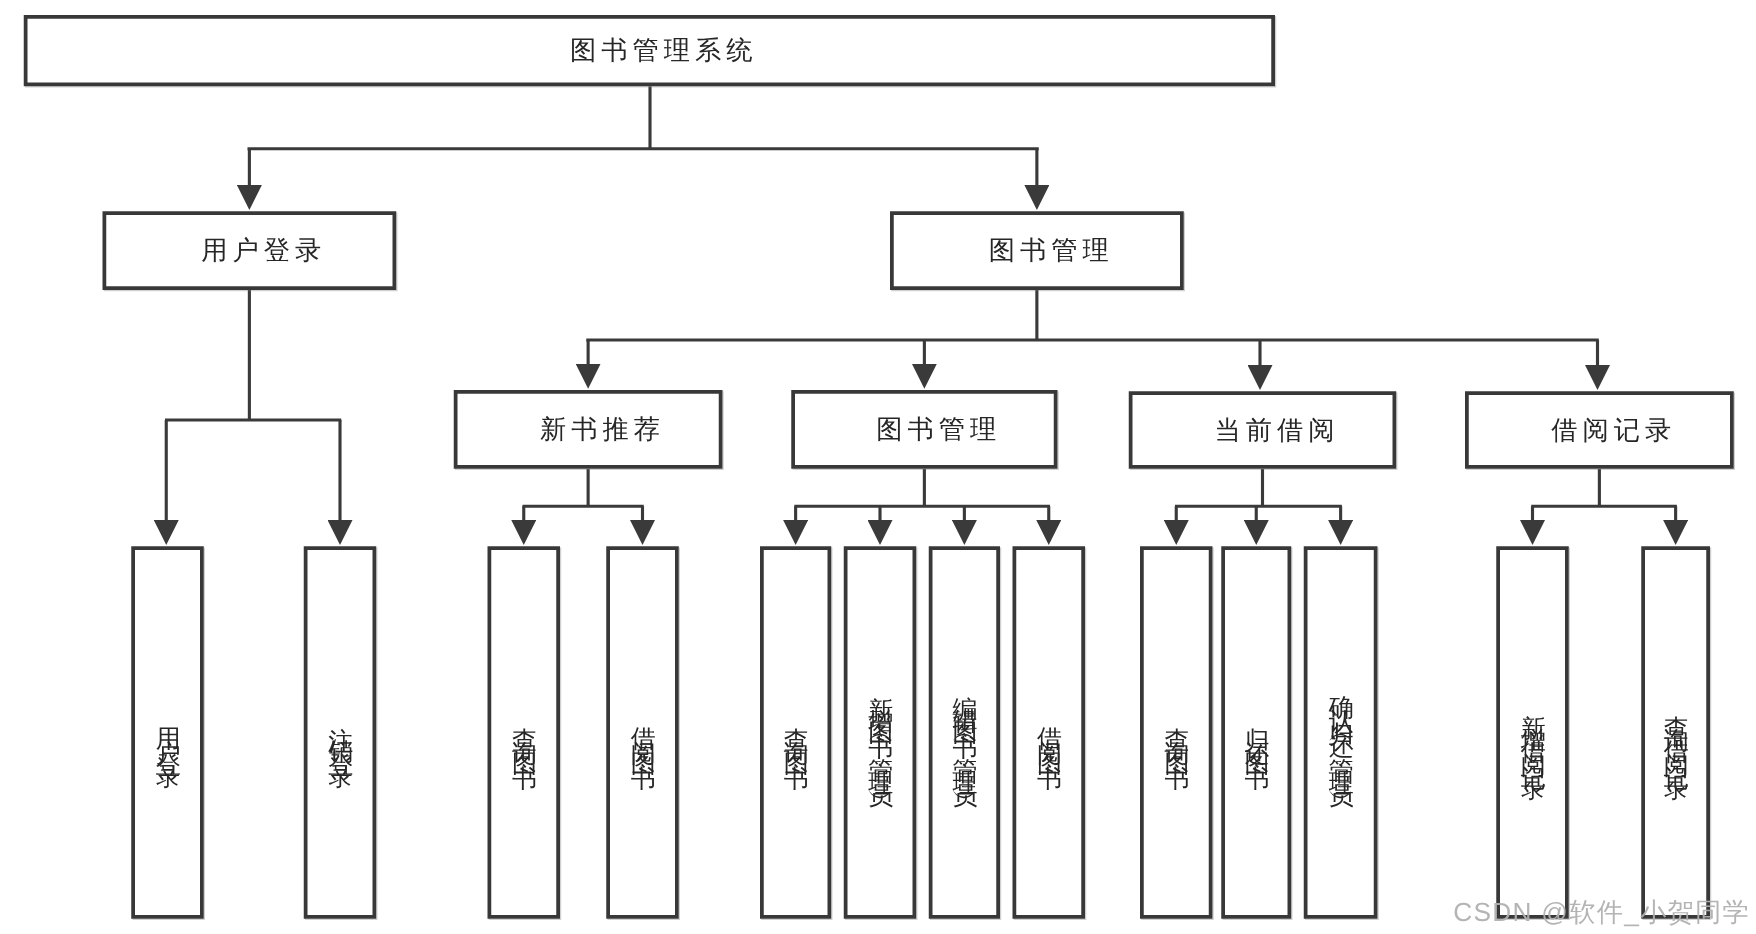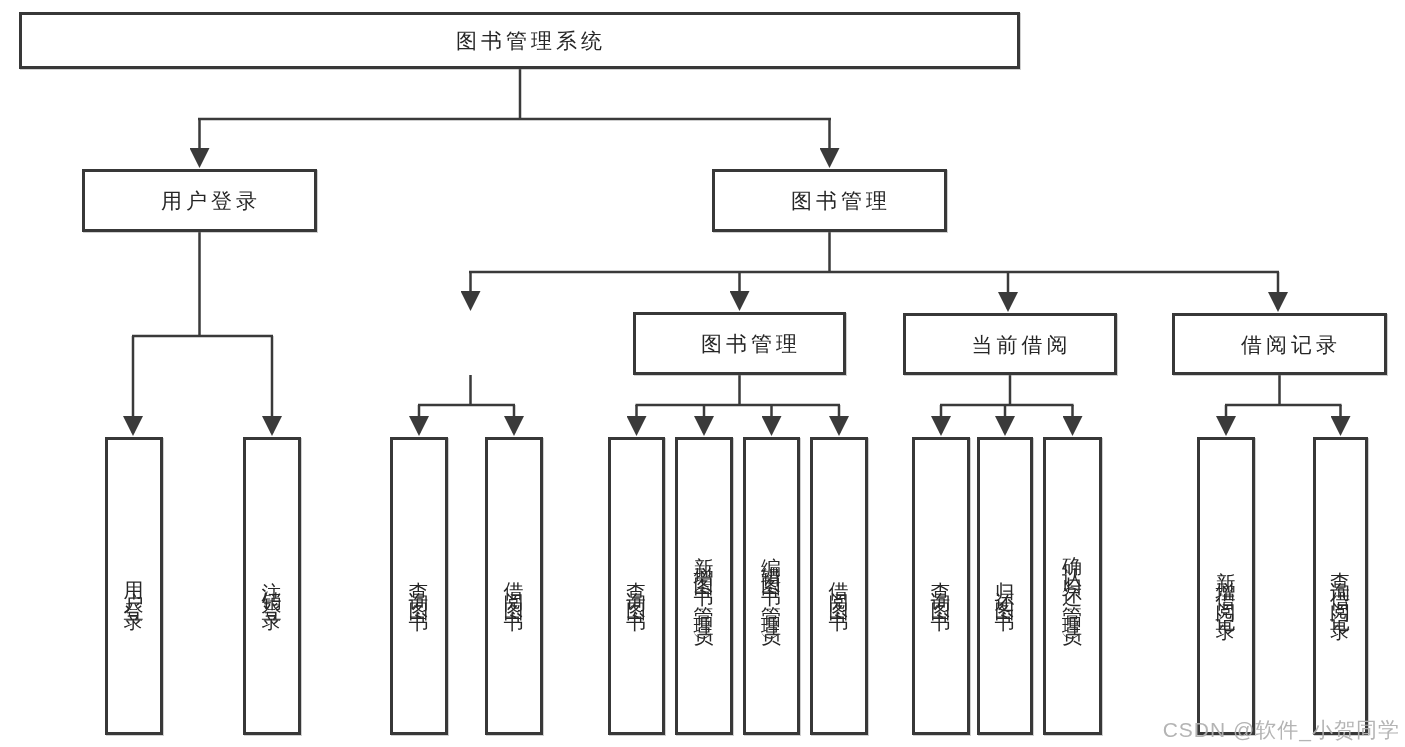--- a/index.html
+++ b/index.html
@@ -115,20 +115,21 @@
     <line x1="1225" y1="405" x2="1341.5" y2="405"></line>
     <line x1="1226" y1="405" x2="1226" y2="433" marker-end="url(#arr)"></line>
     <line x1="1340.5" y1="405" x2="1340.5" y2="433" marker-end="url(#arr)"></line>
   </svg>
 
   <div class="box hbox" style="left:19px;  top:12px;  width:1001px; height:57px">图书管理系统</div>
 
   <div class="box hbox" style="left:82px;  top:169px; width:235px; height:63px">用户登录</div>
   <div class="box hbox" style="left:712px; top:169px; width:235px; height:63px">图书管理</div>
 
+  <div class="box hbox" style="left:363px;  top:312px; width:215px; height:63px">新书推荐</div>
   <div class="box hbox" style="left:633px;  top:312px; width:213px; height:63px">图书管理</div>
   <div class="box hbox" style="left:1172px; top:313px; width:215px; height:62px">借阅记录</div>
   <div class="box hbox" style="left:903px;  top:313px; width:214px; height:62px">当前借阅</div>
 
   <div class="box vbox" style="left:105px; width:58px">用户登录</div>
   <div class="box vbox" style="left:243px; width:58px">注销登录</div>
 
   <div class="box vbox" style="left:390px; width:58px">查询图书</div>
   <div class="box vbox" style="left:485px; width:58px">借阅图书</div>
 

